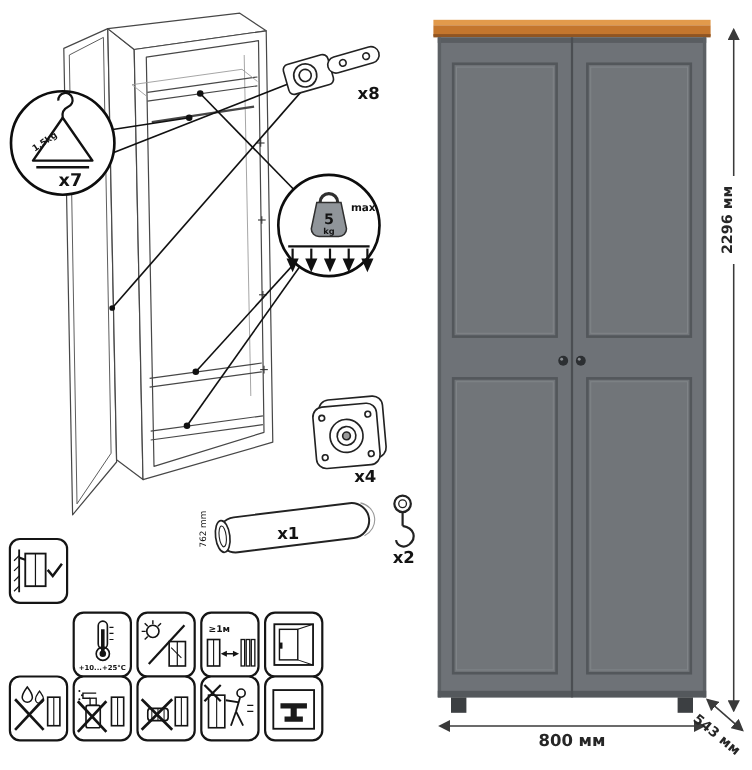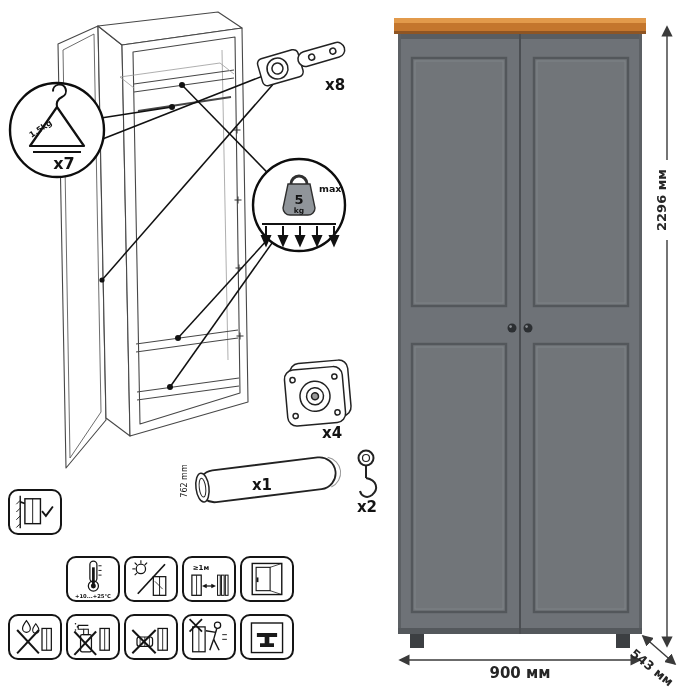--- a/index.html
+++ b/index.html
@@ -1,21 +1,21 @@
 <!DOCTYPE html>
 <html><head>
 <meta charset="utf-8">
 <style>
   *{margin:0;padding:0;box-sizing:border-box}
   html,body{background:#fff}
   #canvas{position:relative;width:684px;height:700px;background:#fff;overflow:hidden;
           font-family:"DejaVu Sans",sans-serif;color:#131313}
   .abs{position:absolute}
   svg text{font-family:"DejaVu Sans",sans-serif;fill:#131313}
-  .icon-box{position:absolute;width:54px;height:46px;border:2.5px solid #151515;border-radius:10px;background:#fff}
+  .icon-box{position:absolute;width:54px;height:60px;border:2.5px solid #151515;border-radius:10px;background:#fff}
   .icon-box svg{display:block;width:100%;height:100%}
   .dim-label{position:absolute;font-weight:bold;color:#262626;white-space:nowrap}
 </style>
 </head>
 <body>
 
 <div id="canvas">
 
   <svg class="abs" style="left:0;top:0" width="390" height="540" viewBox="0 0 390 540">
 
@@ -327,16 +327,16 @@
       <marker id="arr" viewBox="0 0 10 10" refX="8.5" refY="5" markerWidth="8" markerHeight="8" orient="auto-start-reverse">
         <path d="M0,0 L10,5 L0,10 Z" fill="#3a3a3a"></path>
       </marker>
     </defs>
     <line x1="667" y1="27" x2="667" y2="646" stroke="#3a3a3a" stroke-width="1.4" marker-start="url(#arr)" marker-end="url(#arr)"></line>
     <line x1="400" y1="660" x2="640" y2="660" stroke="#3a3a3a" stroke-width="1.4" marker-start="url(#arr)" marker-end="url(#arr)"></line>
     <line x1="643" y1="636" x2="675" y2="664" stroke="#3a3a3a" stroke-width="1.4" marker-start="url(#arr)" marker-end="url(#arr)"></line>
   </svg>
 
   <div class="dim-label" style="left:622px;top:192px;width:80px;height:16px;line-height:16px;text-align:center;transform:rotate(-90deg);background:#fff;font-size:13px">2296 мм</div>
-  <div class="dim-label" style="left:440px;top:664px;width:160px;text-align:center;font-size:15px">900 мм</div>
+  <div class="dim-label" style="left:440px;top:664px;width:160px;text-align:center;font-size:15px">800 мм</div>
   <div class="dim-label" style="left:617px;top:660px;width:70px;text-align:center;font-size:12.5px;transform:rotate(39deg)">543 мм</div>
 
 </div>
 
 </body></html>

